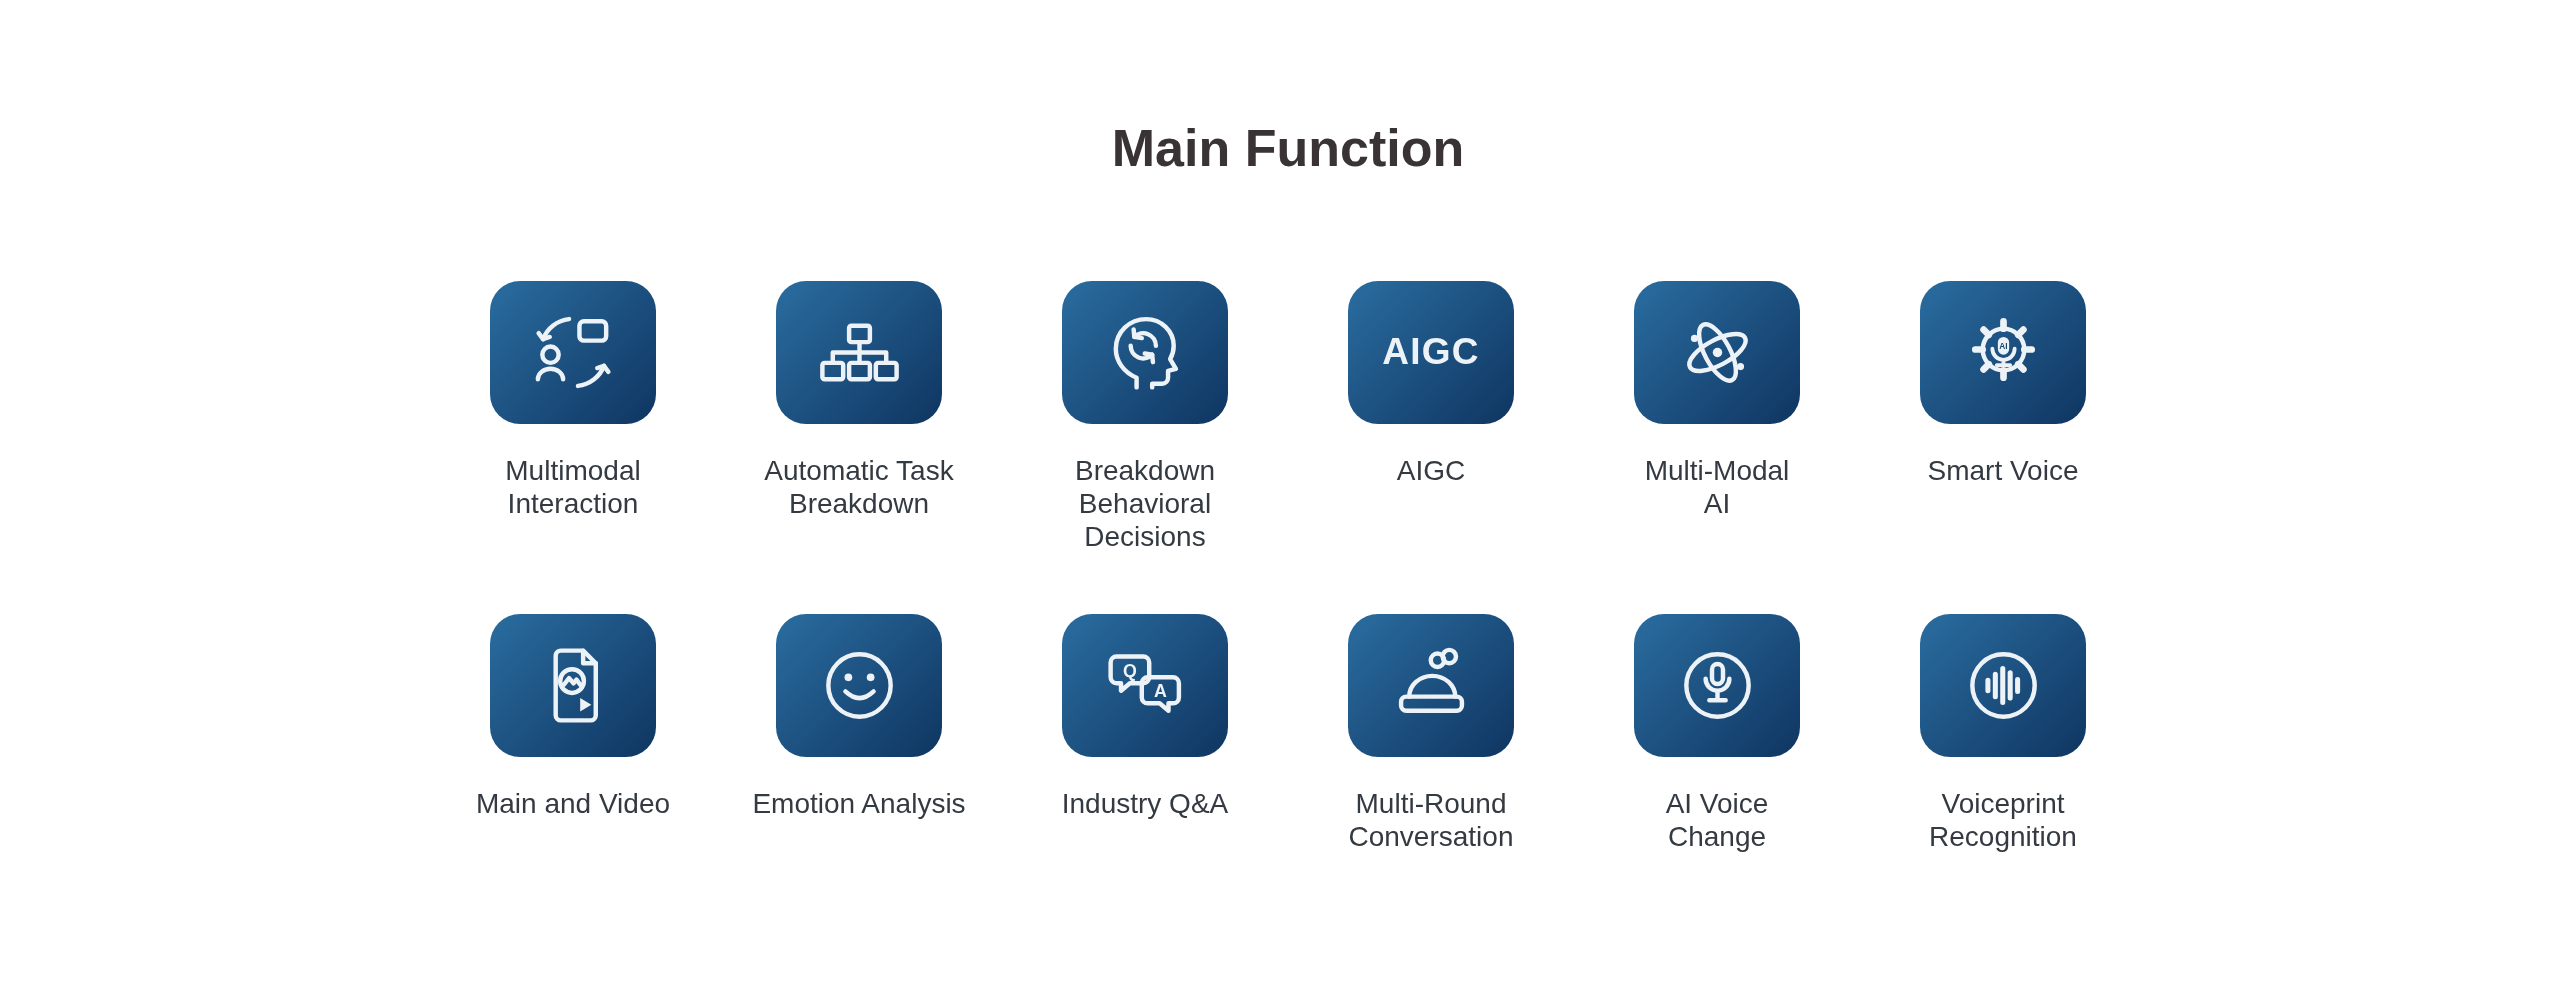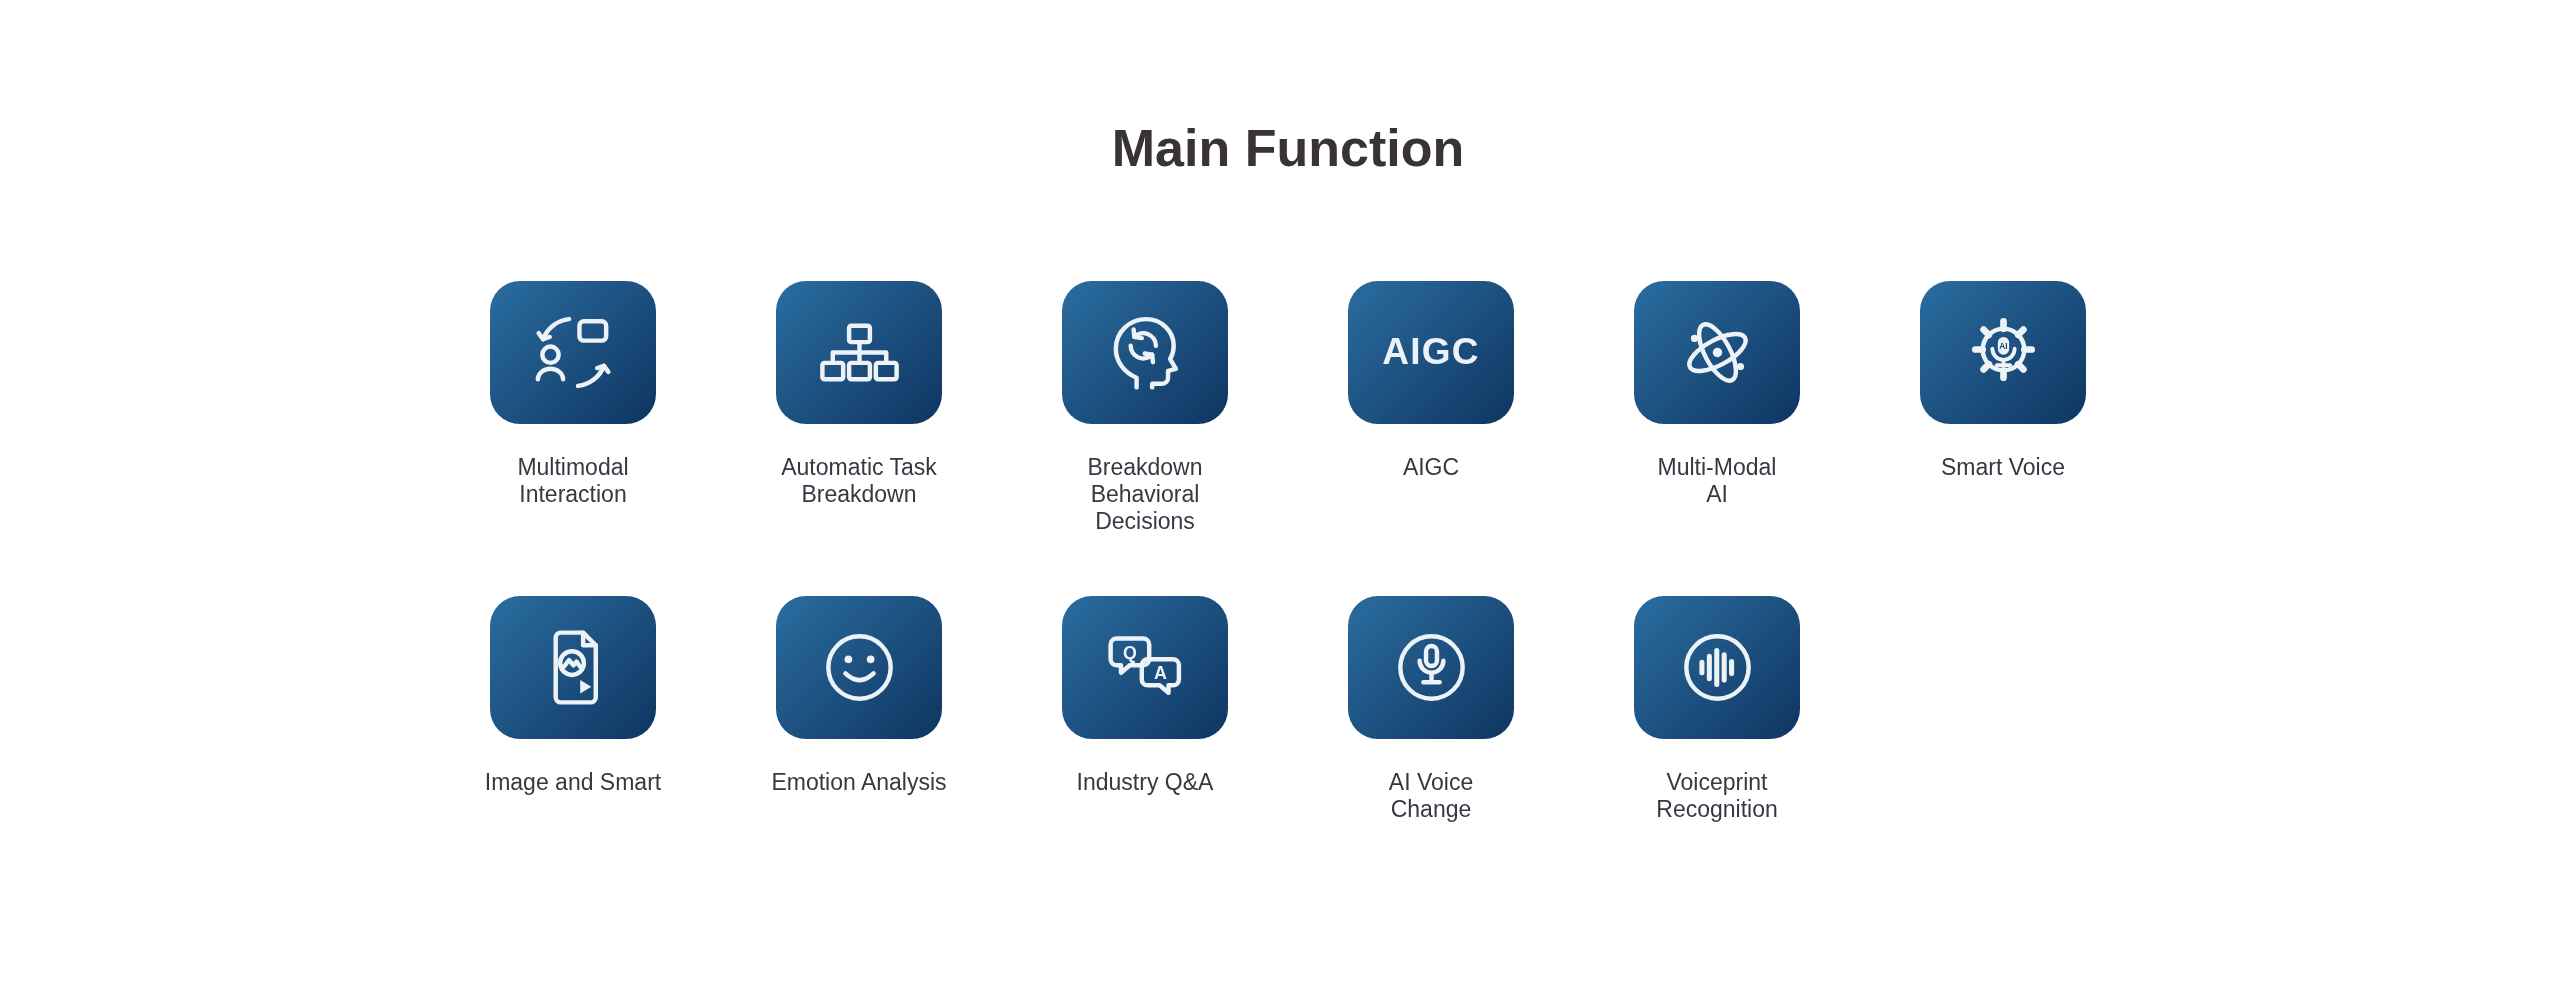--- a/index.html
+++ b/index.html
@@ -72,21 +72,21 @@
     font-weight: 700;
   }
   .aigc-text {
     font-size: 37px;
     font-weight: 800;
     letter-spacing: 1.3px;
     color: var(--icon, #edf2f7);
   }
   .label {
     margin-top: 30px;
-    font-size: 23px;
+    font-size: 28px;
     line-height: 1.18;
     color: var(--label, #343a42);
     text-align: center;
     white-space: pre-line;
   }
 </style>
 </head>
 <body>
 
 <div class="page">
@@ -183,21 +183,21 @@
       <div class="cell">
         <div class="tile">
           <svg class="icon" viewBox="0 0 64 64">
             <path class="st" d="M23.5,8.5 H38.5 L47,17 V52 a3.5,3.5 0 0 1 -3.5,3.5 H23.5 A3.5,3.5 0 0 1 20,52 V12 A3.5,3.5 0 0 1 23.5,8.5 Z"></path>
             <path class="st" d="M38.5,8.5 V17 H47"></path>
             <circle class="st" cx="31" cy="29" r="8"></circle>
             <path class="st" d="M25.5,31.5 l3.5,-4.5 3,3.5 2,-2.5 2.5,3.5"></path>
             <path class="fl" d="M36.5,40.5 v9 l7.5,-4.5 z"></path>
           </svg>
         </div>
-        <div class="label">Image and Smart</div>
+        <div class="label">Main and Video</div>
       </div>
 
       <div class="cell">
         <div class="tile">
           <svg class="icon" viewBox="0 0 64 64">
             <circle class="st" cx="32" cy="32" r="21"></circle>
             <circle class="fl" cx="24.5" cy="26.5" r="2.6"></circle>
             <circle class="fl" cx="39.5" cy="26.5" r="2.6"></circle>
             <path class="st" d="M22.5,36 q9.5,9 19,0"></path>
           </svg>
@@ -210,20 +210,32 @@
           <svg class="icon" viewBox="0 0 64 64">
             <path class="st" d="M12.5,12.5 h18 a4,4 0 0 1 4,4 v10 a4,4 0 0 1 -4,4 h-9 l-6,5 v-5 h-3 a4,4 0 0 1 -4,-4 v-10 a4,4 0 0 1 4,-4 z"></path>
             <text x="21.5" y="26.5" font-size="12" text-anchor="middle" fill="currentColor">Q</text>
             <path class="st" d="M33.5,26.5 h17 a4,4 0 0 1 4,4 v9.5 a4,4 0 0 1 -4,4 h-3 v5 l-6,-5 h-8 a4,4 0 0 1 -4,-4 v-9.5 a4,4 0 0 1 4,-4 z"></path>
             <text x="42" y="40" font-size="12" text-anchor="middle" fill="currentColor">A</text>
           </svg>
         </div>
         <div class="label">Industry Q&amp;A</div>
       </div>
 
+      <div class="cell">
+        <div class="tile">
+          <svg class="icon" viewBox="0 0 64 64">
+            <circle class="st" cx="36" cy="15" r="4.5"></circle>
+            <circle class="st" cx="44" cy="12.5" r="4.5"></circle>
+            <path class="st" d="M17,39.5 a15.5,14 0 0 1 31,0"></path>
+            <rect class="st" x="11.5" y="39.5" width="41" height="9.5" rx="3.5"></rect>
+          </svg>
+        </div>
+        <div class="label">Multi-Round
+Conversation</div>
+      </div>
 
       <div class="cell">
         <div class="tile">
           <svg class="icon" viewBox="0 0 64 64">
             <circle class="st" cx="32" cy="32" r="21"></circle>
             <rect class="st" x="28.3" y="17.5" width="7.4" height="13.5" rx="3.7"></rect>
             <path class="st" d="M24,27.5 a8,8 0 0 0 16,0 M32,35.5 V42 M26.5,42 H37.5"></path>
           </svg>
         </div>
         <div class="label">AI Voice

